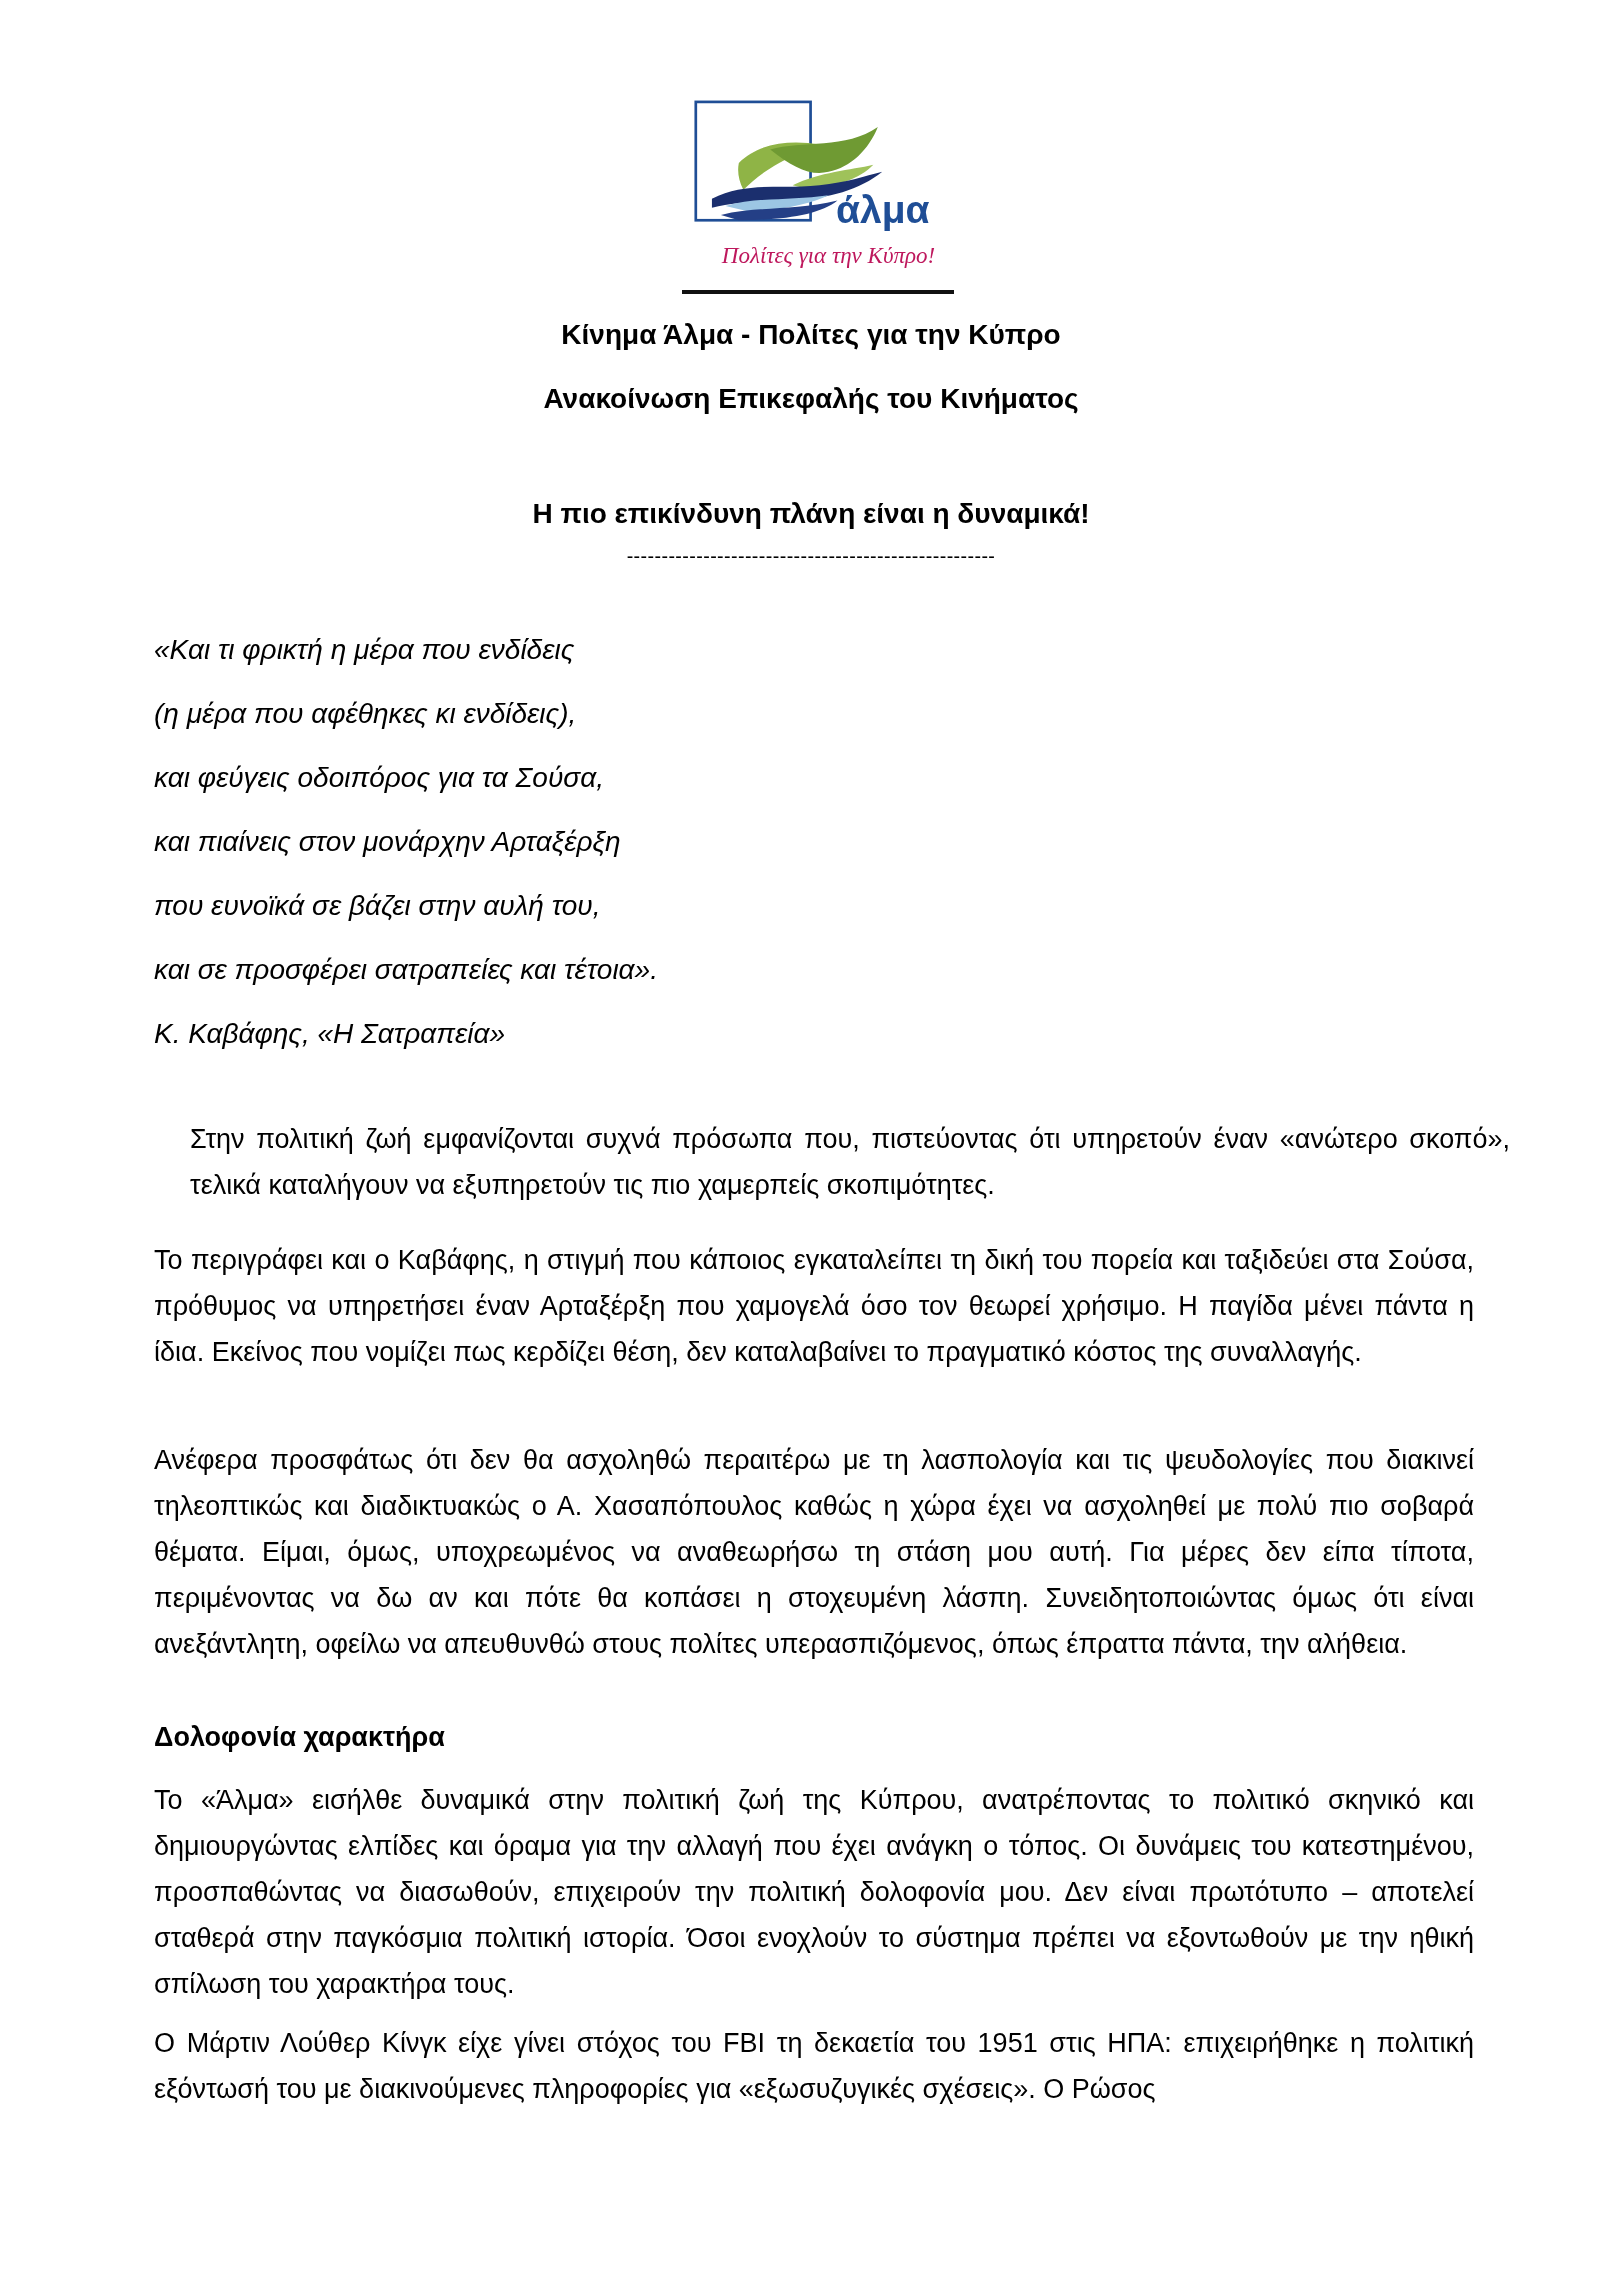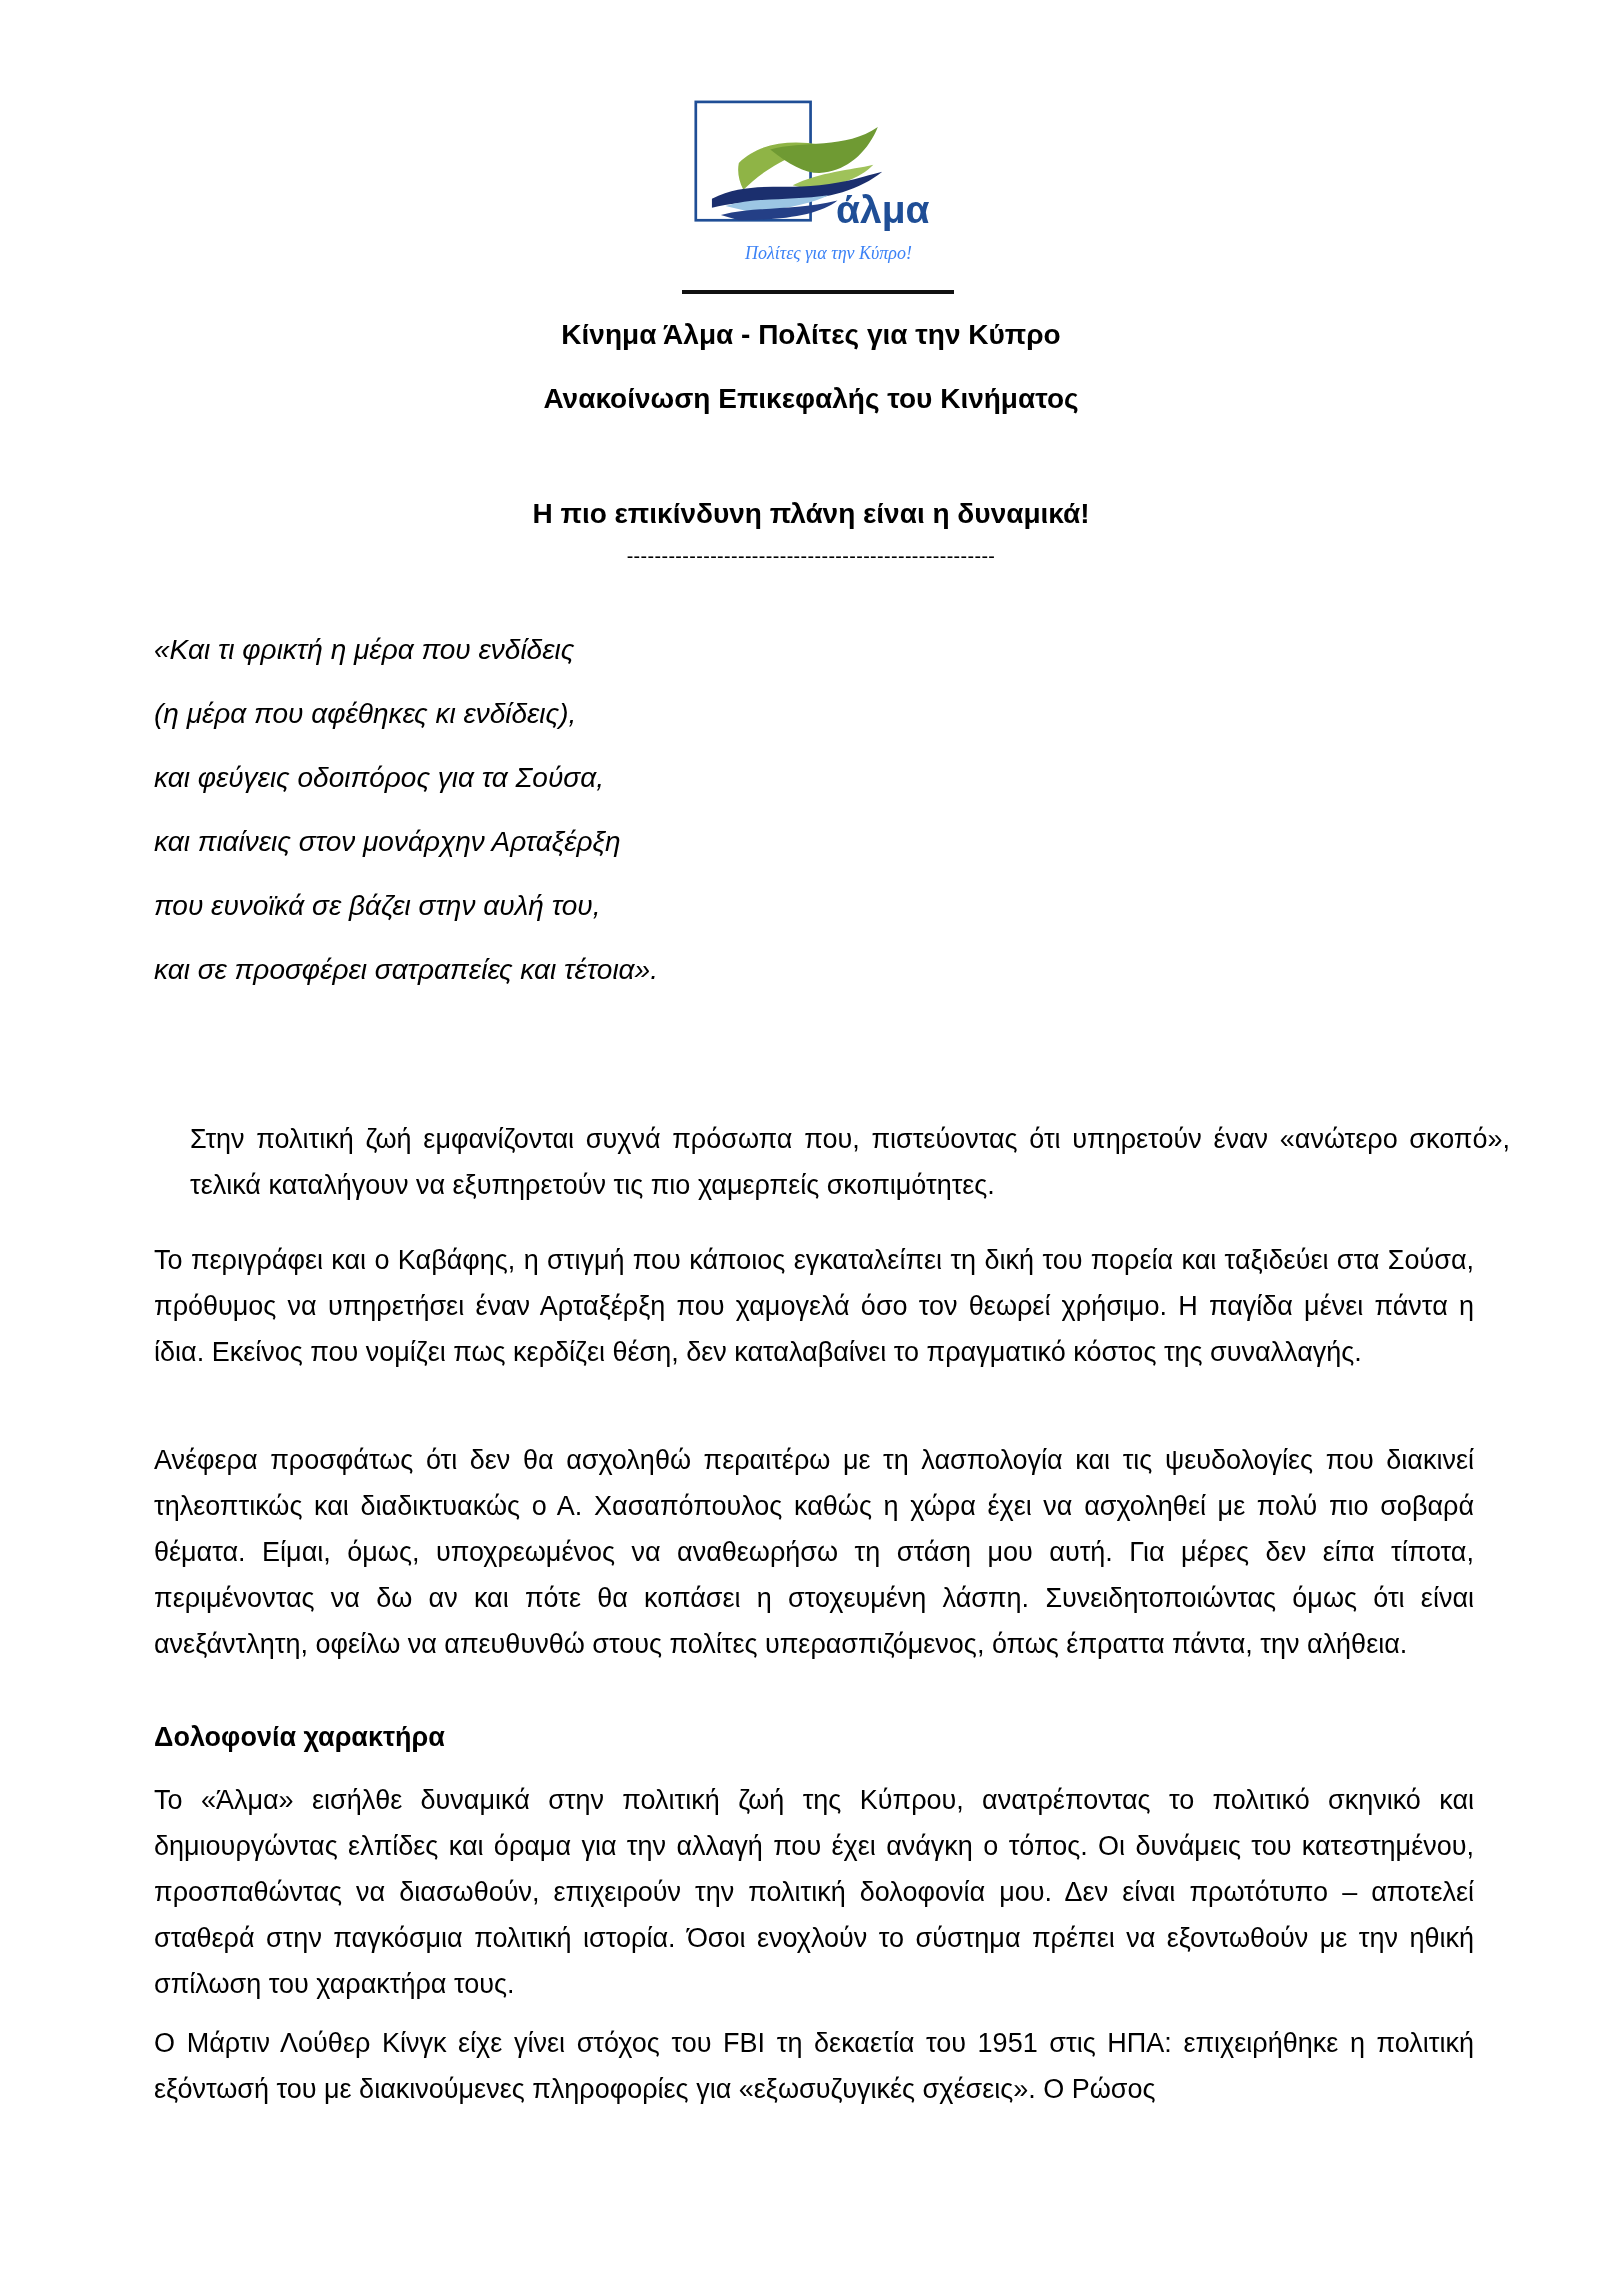--- a/index.html
+++ b/index.html
@@ -35,36 +35,37 @@
     <svg viewBox="0 0 300 215">
       <rect x="2" y="2" width="128" height="132" fill="none" stroke="#1f4e96" stroke-width="3"></rect>
       <path d="M50 70 C 80 40, 130 45, 165 55 C 150 60, 120 55, 95 70 C 80 78, 65 90, 55 100 C 50 90, 48 80, 50 70 Z" fill="#8fb446"></path>
       <path d="M85 55 C 120 45, 170 55, 205 30 C 195 55, 175 75, 150 80 C 130 85, 110 75, 85 55 Z" fill="#6f9a33"></path>
       <path d="M110 95 C 140 80, 175 78, 200 72 C 185 88, 160 95, 130 100 Z" fill="#9fc25a"></path>
       <path d="M20 110 C 60 90, 100 100, 140 95 C 170 92, 190 85, 210 80 C 185 100, 150 110, 110 112 C 80 114, 50 112, 20 120 Z" fill="#1b2f6e"></path>
       <path d="M35 118 C 70 108, 110 112, 150 106 C 130 116, 100 122, 60 124 Z" fill="#9cc6e4"></path>
       <path d="M30 128 C 70 118, 110 124, 160 112 C 140 128, 100 134, 50 134 Z" fill="#243f86"></path>
     </svg>
     <div style="position:absolute; left:142px; top:88px; font-family:'Liberation Sans',sans-serif; font-weight:bold; font-size:39px; color:#1f4e96;">άλμα</div>
-    <div style="position:absolute; left:0px; top:143px; width:269px; text-align:center; font-family:'Liberation Serif',serif; font-style:italic; font-size:18px; color:#3b82f6;">Πολίτες για την Κύπρο!</div>
+    <div style="position:absolute; left:0px; top:143px; width:269px; text-align:center; font-family:'Liberation Serif',serif; font-style:italic; font-size:23px; color:#be185d;">Πολίτες για την Κύπρο!</div>
   </div>
   <div class="logo-rule"></div>
 
   <div class="center head1">Κίνημα Άλμα - Πολίτες για την Κύπρο</div>
   <div class="center head2">Ανακοίνωση Επικεφαλής του Κινήματος</div>
   <div class="center title">Η πιο επικίνδυνη πλάνη είναι η δυναμικά!</div>
   <div class="center dashes">-----------------------------------------------------</div>
 
   <div class="poem">
     <div class="line">«Και τι φρικτή η μέρα που ενδίδεις</div>
     <div class="line">(η μέρα που αφέθηκες κι ενδίδεις),</div>
     <div class="line">και φεύγεις οδοιπόρος για τα Σούσα,</div>
     <div class="line">και πιαίνεις στον μονάρχην Αρταξέρξη</div>
     <div class="line">που ευνοϊκά σε βάζει στην αυλή του,</div>
     <div class="line">και σε προσφέρει σατραπείες και τέτοια».</div>
+    <div class="line">Κ. Καβάφης, «Η Σατραπεία»</div>
   </div>
 
   <div class="body" style="top:1116px;margin-left:36px;">
     <p class="para">Στην πολιτική ζωή εμφανίζονται συχνά πρόσωπα που, πιστεύοντας ότι υπηρετούν έναν «ανώτερο σκοπό», τελικά καταλήγουν να εξυπηρετούν τις πιο χαμερπείς σκοπιμότητες.</p>
   </div>
   <div class="body" style="top:1237px;">
     <p class="para">Το περιγράφει και ο Καβάφης, η στιγμή που κάποιος εγκαταλείπει τη δική του πορεία και ταξιδεύει στα Σούσα, πρόθυμος να υπηρετήσει έναν Αρταξέρξη που χαμογελά όσο τον θεωρεί χρήσιμο. Η παγίδα μένει πάντα η ίδια. Εκείνος που νομίζει πως κερδίζει θέση, δεν καταλαβαίνει το πραγματικό κόστος της συναλλαγής.</p>
   </div>
   <div class="body" style="top:1437px;">
     <p class="para">Ανέφερα προσφάτως ότι δεν θα ασχοληθώ περαιτέρω με τη λασπολογία και τις ψευδολογίες που διακινεί τηλεοπτικώς και διαδικτυακώς ο Α. Χασαπόπουλος καθώς η χώρα έχει να ασχοληθεί με πολύ πιο σοβαρά θέματα. Είμαι, όμως, υποχρεωμένος να αναθεωρήσω τη στάση μου αυτή. Για μέρες δεν είπα τίποτα, περιμένοντας να δω αν και πότε θα κοπάσει η στοχευμένη λάσπη. Συνειδητοποιώντας όμως ότι είναι ανεξάντλητη, οφείλω να απευθυνθώ στους πολίτες υπερασπιζόμενος, όπως έπραττα πάντα, την αλήθεια.</p>

